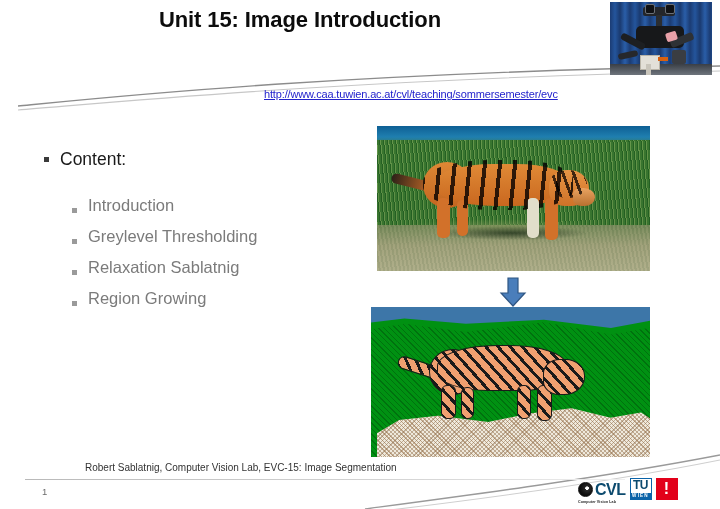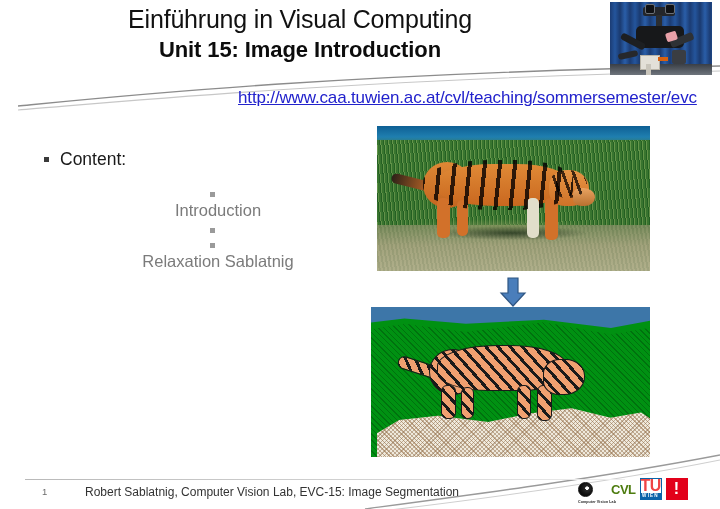--- a/index.html
+++ b/index.html
@@ -50,23 +50,23 @@
     font-size: 22px;
     font-weight: 700;
     color: #0c0c0c;
     letter-spacing: -0.1px;
     line-height: 28px;
     margin-top: 2px;
     white-space: nowrap;
   }
   #course-url {
     position: absolute;
-    left: 238px;
+    left: 264px;
     top: 88px;
-    font-size: 17px;
+    font-size: 11px;
     color: #2222cc;
     text-decoration: underline;
     white-space: nowrap;
     letter-spacing: -0.15px;
   }
 
   
   #robot-photo {
     position: absolute;
     left: 610px; top: 2px;
@@ -160,23 +160,22 @@
     position: relative;
     top: -3px;
   }
   .b1 .txt {
     font-size: 17.5px;
     color: #1a1a1a;
     line-height: 22px;
   }
   .b2 {
     display: flex;
-    align-items: center;
+    align-items: flex-end;
     margin: 0 0 10px 28px;
-    flex-direction: column;
   }
   .b2 .sq {
     width: 5px; height: 5px;
     background: #9a9a9a;
     margin-right: 11px;
     flex: 0 0 auto;
     position: relative;
     top: -3px;
   }
   .b2 .txt {
@@ -356,22 +355,22 @@
     background: linear-gradient(90deg,#b9b9b9,#d8d8d8 70%, #efefef);
   }
   #footer-page {
     position: absolute;
     left: 42px; top: 486px;
     font-size: 9.5px;
     color: #6b6b6b;
   }
   #footer-text {
     position: absolute;
-    left: 85px; top: 485px;
-    font-size: 12px;
+    left: 85px; top: 462px;
+    font-size: 10px;
     color: #333333;
     white-space: nowrap;
   }
 
   
   #logos {
     position: absolute;
     left: 578px; top: 477px;
     height: 24px;
     display: flex;
@@ -383,39 +382,39 @@
     display: flex; align-items: center; gap: 2px;
     position: relative;
   }
   #logo-cvl .eye {
     width: 15px; height: 15px; border-radius: 50%;
     background: radial-gradient(circle at 62% 40%, #ffffff 0%, #ffffff 14%, #2a2a2a 18%, #111 55%, #000 100%);
     border: 1px solid #111;
     box-sizing: border-box;
   }
   #logo-cvl .cvl-text {
-    font-size: 13px; font-weight: 700; color: #4d7c0f;
-    letter-spacing: -0.5px; line-height: 13px; margin-left: 16px;
+    font-size: 16px; font-weight: 700; color: #0c4a6e;
+    letter-spacing: -0.5px; line-height: 13px;
   }
   #logo-cvl .cvl-sub {
     position: absolute; left: 0; bottom: -7px;
     font-size: 3.6px; font-weight: 700; color: #1a1a1a;
     letter-spacing: 0.1px; white-space: nowrap;
   }
   
   #logo-tu {
     width: 22px; height: 22px;
     border: 1.5px solid #0b63a8;
     box-sizing: border-box;
     background: #ffffff;
     display: flex; flex-direction: column;
     align-items: stretch; justify-content: space-between;
   }
   #logo-tu .tu {
-    font-size: 16px; font-weight: 700; color: #ef4444;
+    font-size: 12px; font-weight: 700; color: #0c4a6e;
     text-align: center; line-height: 13px; letter-spacing: -0.5px;
   }
   #logo-tu .wien {
     background: #0b63a8; color: #ffffff;
     font-size: 4.6px; font-weight: 700;
     text-align: center; letter-spacing: 1.2px;
     line-height: 6px;
   }
   
   #logo-excl {
@@ -433,21 +432,20 @@
 <div id="slide">
 
   <svg class="swoosh-layer" viewBox="0 0 720 509" preserveAspectRatio="none">
     <path d="M 18 106 C 120 96, 330 74, 720 66" fill="none" stroke="#8c8c8c" stroke-width="1.4"></path>
     <path d="M 18 110 C 130 101, 340 80, 720 71" fill="none" stroke="#c7c7c7" stroke-width="1.1"></path>
     <path d="M 365 509 C 470 495, 600 478, 720 455" fill="none" stroke="#9a9a9a" stroke-width="1.4"></path>
     <path d="M 365 513 C 475 500, 605 483, 720 460" fill="none" stroke="#cfcfcf" stroke-width="1.1"></path>
   </svg>
 
   <div id="header">
-    <div id="title-line1">Einführung in Visual Computing</div>
     <div id="title-line2">Unit 15: Image Introduction</div>
   </div>
   <a id="course-url" href="#">http://www.caa.tuwien.ac.at/cvl/teaching/sommersemester/evc</a>
 
   <div id="robot-photo">
     <div class="curtain"></div>
     <div class="floor"></div>
     <div class="head"></div>
     <div class="cam l"></div>
     <div class="cam r"></div>
@@ -467,24 +465,29 @@
     <div class="b1">
       <span class="sq"></span>
       <span class="txt">Content:</span>
     </div>
     <div class="b2">
       <span class="sq"></span>
       <span class="txt">Introduction</span>
     </div>
     <div class="b2">
       <span class="sq"></span>
+      <span class="txt">Greylevel Thresholding</span>
     </div>
     <div class="b2">
       <span class="sq"></span>
       <span class="txt">Relaxation Sablatnig</span>
+    </div>
+    <div class="b2">
+      <span class="sq"></span>
+      <span class="txt">Region Growing</span>
     </div>
   </div>
 
   <div id="tiger-photo">
     <div class="water"></div>
     <div class="grass"></div>
     <div class="dirt"></div>
     <div class="shadow"></div>
     <div class="tg tail"></div>
     <div class="tg haunch"></div>

